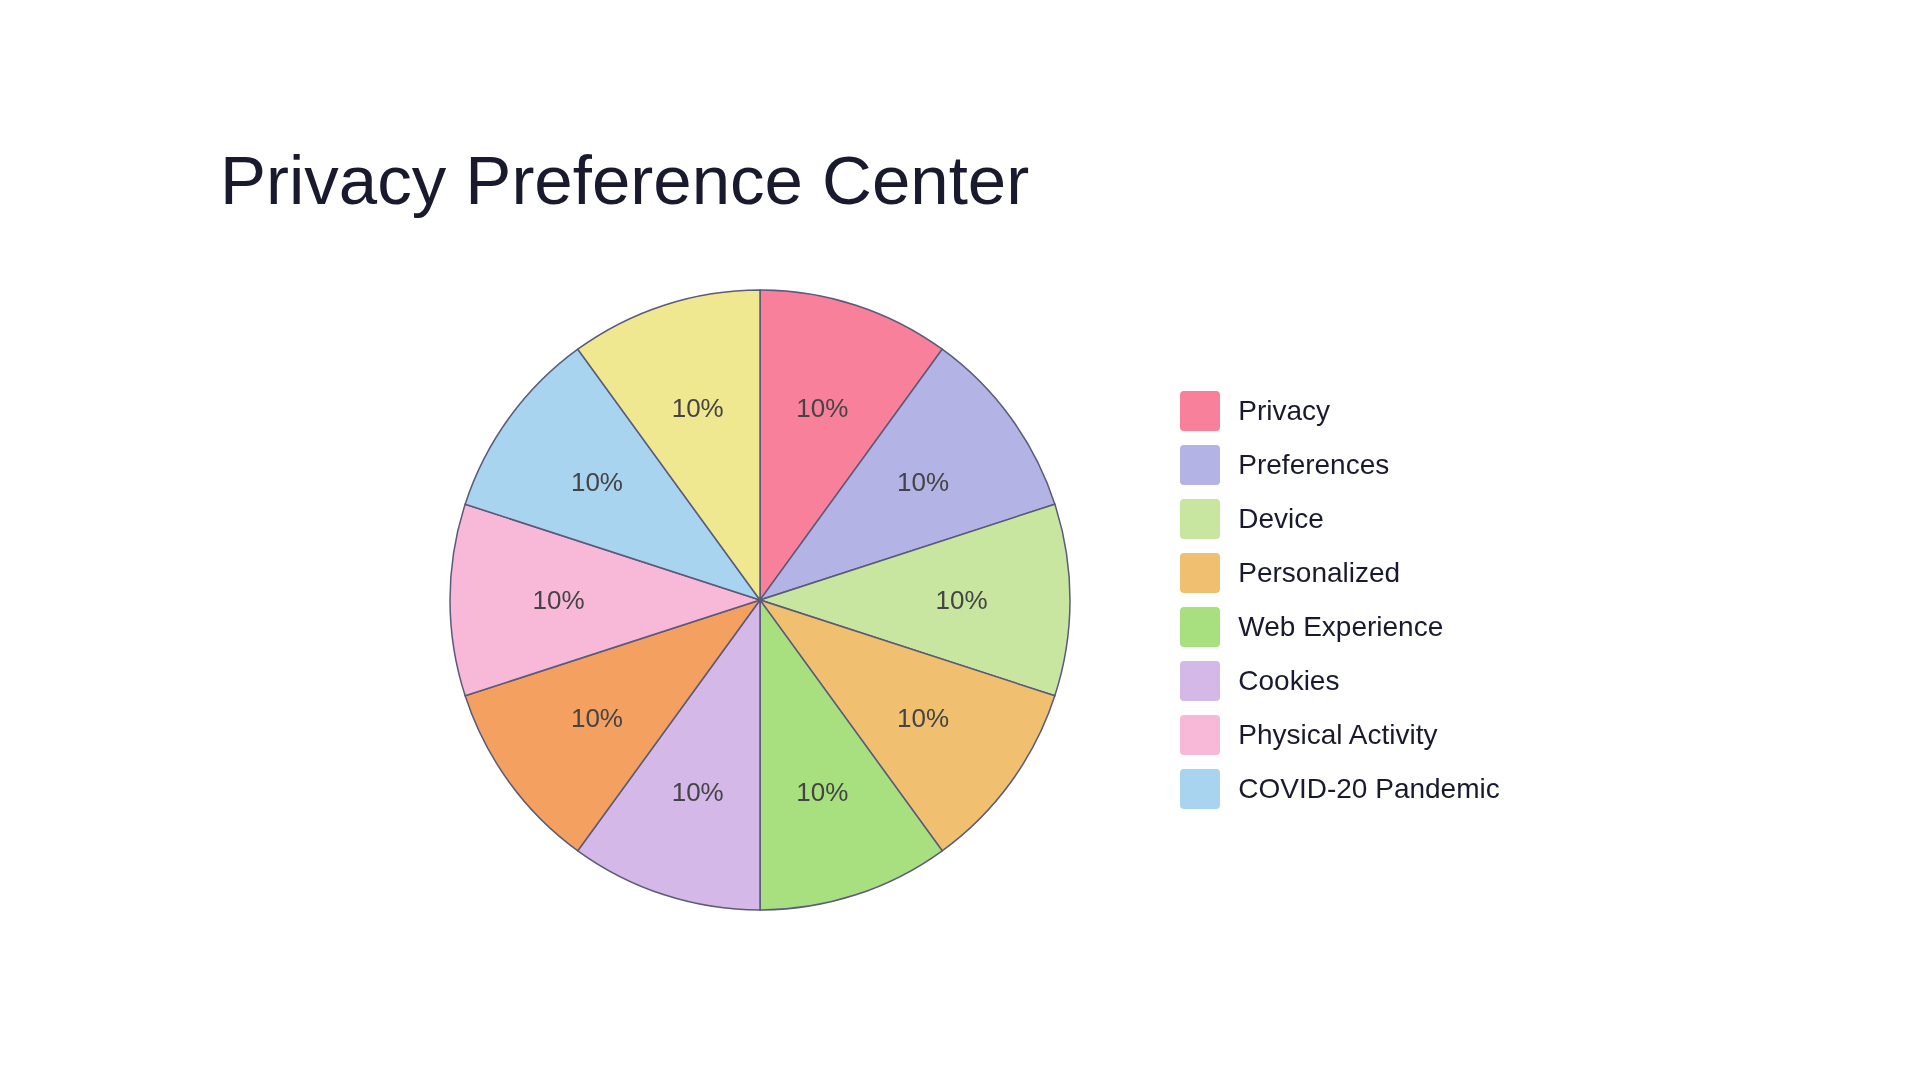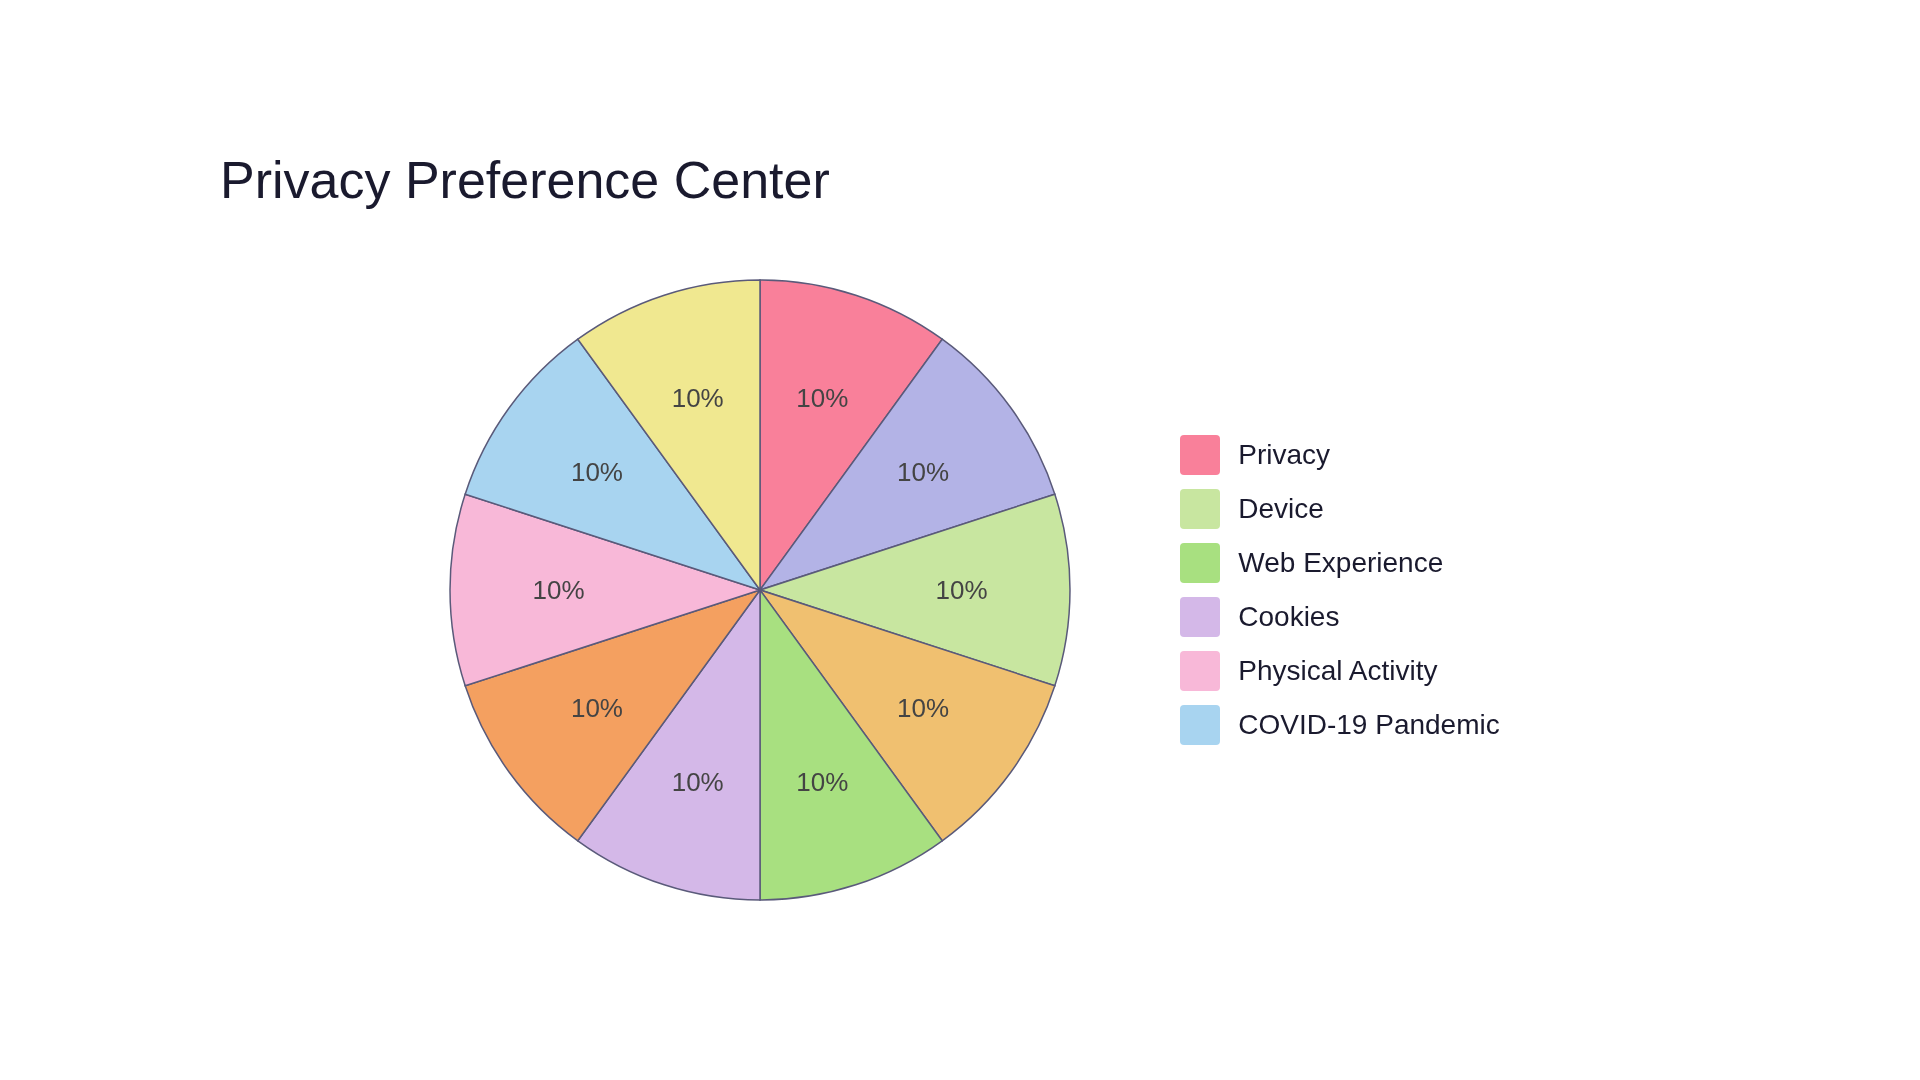--- a/index.html
+++ b/index.html
@@ -7,21 +7,21 @@
       width: 1920px;
       height: 1080px;
       background: #ffffff;
       font-family: 'Helvetica Neue', Arial, sans-serif;
       display: flex;
       flex-direction: column;
       align-items: center;
       justify-content: center;
     }
     .page-title {
-      font-size: 52px;
+      font-size: 69px;
       font-weight: 400;
       color: #1a1a2e;
       margin-bottom: 40px;
       align-self: flex-start;
       margin-left: 220px;
     }
     .chart-container {
       display: flex;
       align-items: center;
       justify-content: center;
@@ -82,33 +82,41 @@
       <path d="M340,340 L157.7865717893333,89.20473174376633 A310,310 0 0,1 339.99999999999994,30 Z" fill="#f0e890" stroke="#5a5a7a" stroke-width="1.5"></path>
       <text x="277.73307563344804" y="157.36211196652656" font-size="26" fill="#444444" text-anchor="middle" font-family="Arial, sans-serif">10%</text>
     </svg>
 
   <div class="legend">
     <div class="legend-item">
       <div class="legend-color" style="background:#f9809a;"></div>
       <span class="legend-label">Privacy</span>
     </div>
     <div class="legend-item">
+      <div class="legend-color" style="background:#b3b3e6;"></div>
+      <span class="legend-label">Preferences</span>
+    </div>
+    <div class="legend-item">
       <div class="legend-color" style="background:#c8e6a0;"></div>
       <span class="legend-label">Device</span>
+    </div>
+    <div class="legend-item">
+      <div class="legend-color" style="background:#f0c070;"></div>
+      <span class="legend-label">Personalized</span>
     </div>
     <div class="legend-item">
       <div class="legend-color" style="background:#a8e080;"></div>
       <span class="legend-label">Web Experience</span>
     </div>
     <div class="legend-item">
       <div class="legend-color" style="background:#d4b8e8;"></div>
       <span class="legend-label">Cookies</span>
     </div>
     <div class="legend-item">
       <div class="legend-color" style="background:#f8b8d8;"></div>
       <span class="legend-label">Physical Activity</span>
     </div>
     <div class="legend-item">
       <div class="legend-color" style="background:#a8d4f0;"></div>
-      <span class="legend-label">COVID-19 Pandemic</span>
+      <span class="legend-label">COVID-20 Pandemic</span>
     </div>
   </div>
 </div>
 
 </body></html>

